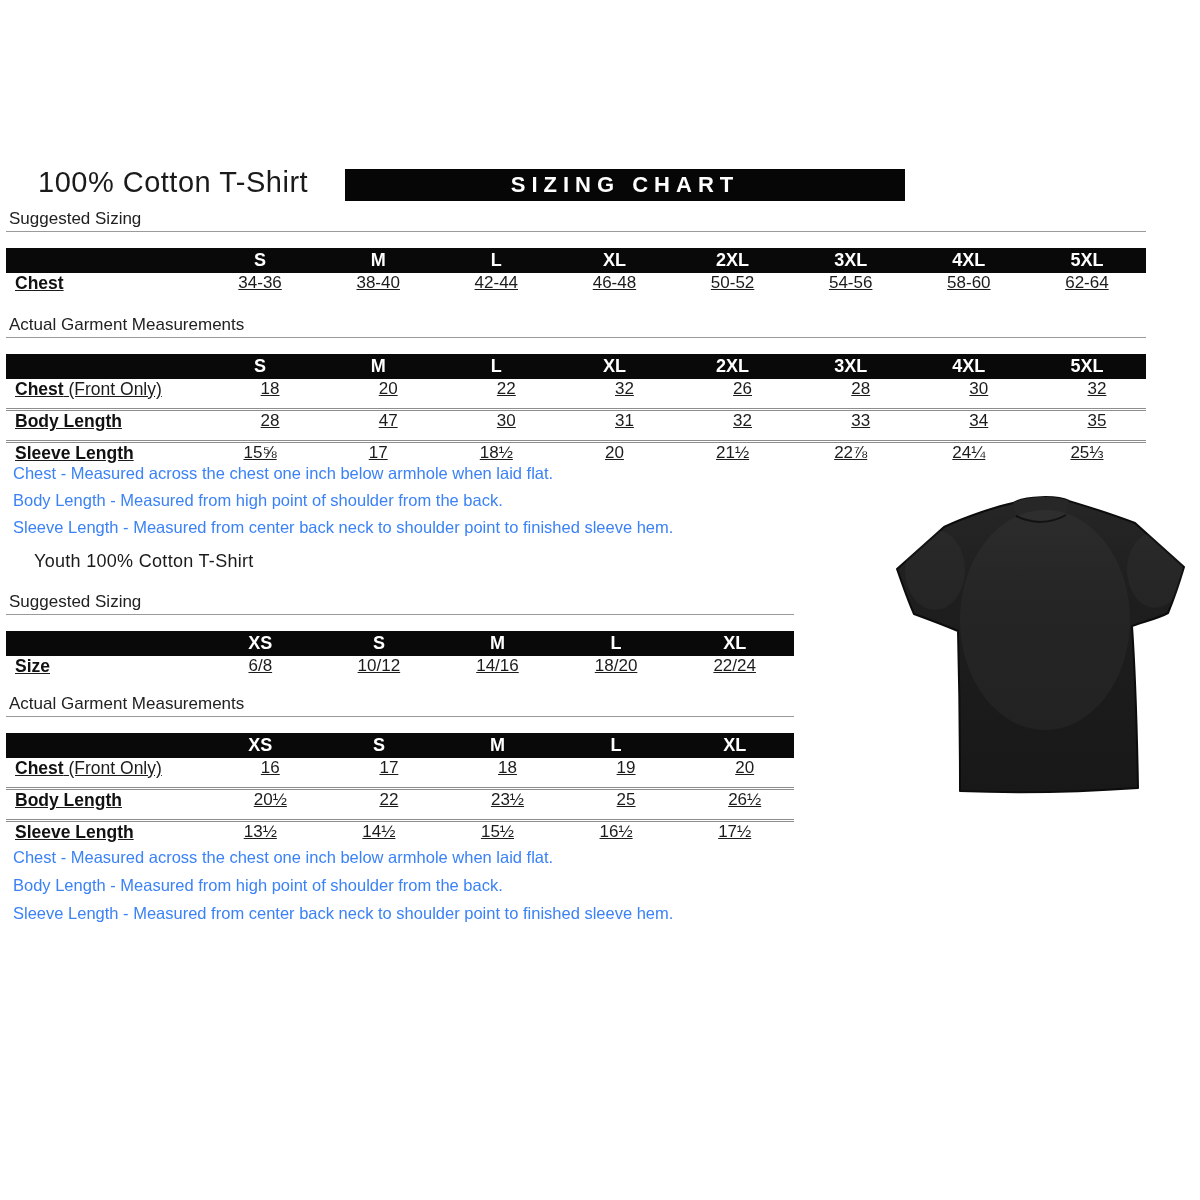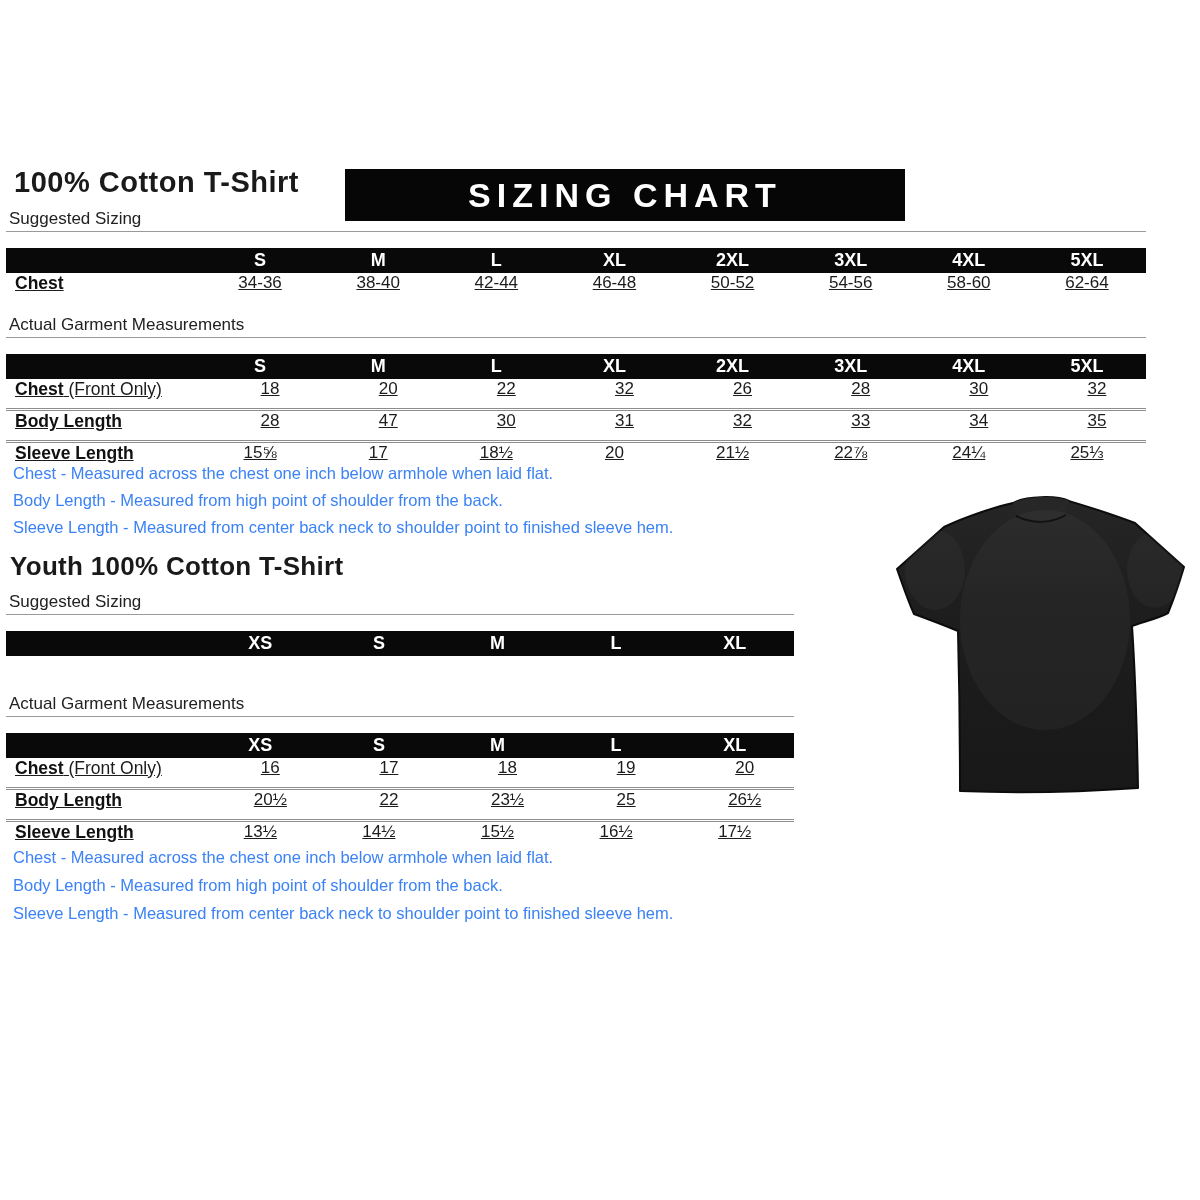--- a/index.html
+++ b/index.html
@@ -1,25 +1,25 @@
 <!DOCTYPE html>
 <html><head>
 <meta charset="utf-8">
 <style>
   html,body{margin:0;padding:0;background:#fff;}
   .canvas{position:relative;width:1200px;height:1200px;background:#fff;overflow:hidden;
           font-family:"Liberation Sans",sans-serif;color:#141414;}
 
-  .page-title{position:absolute;font-weight:bold;color:#1a1a1a;white-space:nowrap;}
+  .page-title{position:absolute;font-weight:normal;color:#1a1a1a;white-space:nowrap;margin-left:24px;}
   #adult-title{left:14px;top:166px;font-size:29px;letter-spacing:.5px;}
-  #youth-title{left:10px;top:551px;font-size:26px;letter-spacing:.3px;}
-
-  .banner{position:absolute;left:345px;top:169px;width:560px;height:52px;background:#060606;
+  #youth-title{left:10px;top:551px;font-size:18px;letter-spacing:.3px;}
+
+  .banner{position:absolute;left:345px;top:169px;width:560px;height:32px;background:#060606;
           color:#fff;display:flex;align-items:center;justify-content:center;
-          font-size:34px;font-weight:bold;letter-spacing:6px;}
+          font-size:22px;font-weight:bold;letter-spacing:6px;}
 
   .tbl-block{position:absolute;}
   #adult-suggested{left:6px;top:209px;width:1140px;}
   #adult-actual{left:6px;top:315px;width:1140px;}
   #youth-suggested{left:6px;top:592px;width:788px;}
   #youth-actual{left:6px;top:694px;width:788px;}
 
   .section-label{font-size:17px;color:#222;padding:0 0 3px 3px;border-bottom:1px solid #9a9a9a;
                  margin-bottom:16px;line-height:19px;}
 
@@ -139,20 +139,28 @@
   <div class="tbl-block" id="youth-suggested">
     <div class="section-label">Suggested Sizing</div>
     <div>
         <div class="t-head">
           <div class="t-cell t-label-cell"></div>
           <div class="t-cell t-col">XS</div>
           <div class="t-cell t-col">S</div>
           <div class="t-cell t-col">M</div>
           <div class="t-cell t-col">L</div>
           <div class="t-cell t-col">XL</div>
+        </div>
+        <div class="t-row">
+          <div class="t-cell t-label-cell"><b>Size</b></div>
+          <div class="t-cell t-val">6/8</div>
+          <div class="t-cell t-val">10/12</div>
+          <div class="t-cell t-val">14/16</div>
+          <div class="t-cell t-val">18/20</div>
+          <div class="t-cell t-val">22/24</div>
         </div>
       </div>
   </div>
 
   <div class="tbl-block lined" id="youth-actual">
     <div class="section-label">Actual Garment Measurements</div>
     <div>
         <div class="t-head">
           <div class="t-cell t-label-cell"></div>
           <div class="t-cell t-col">XS</div>

